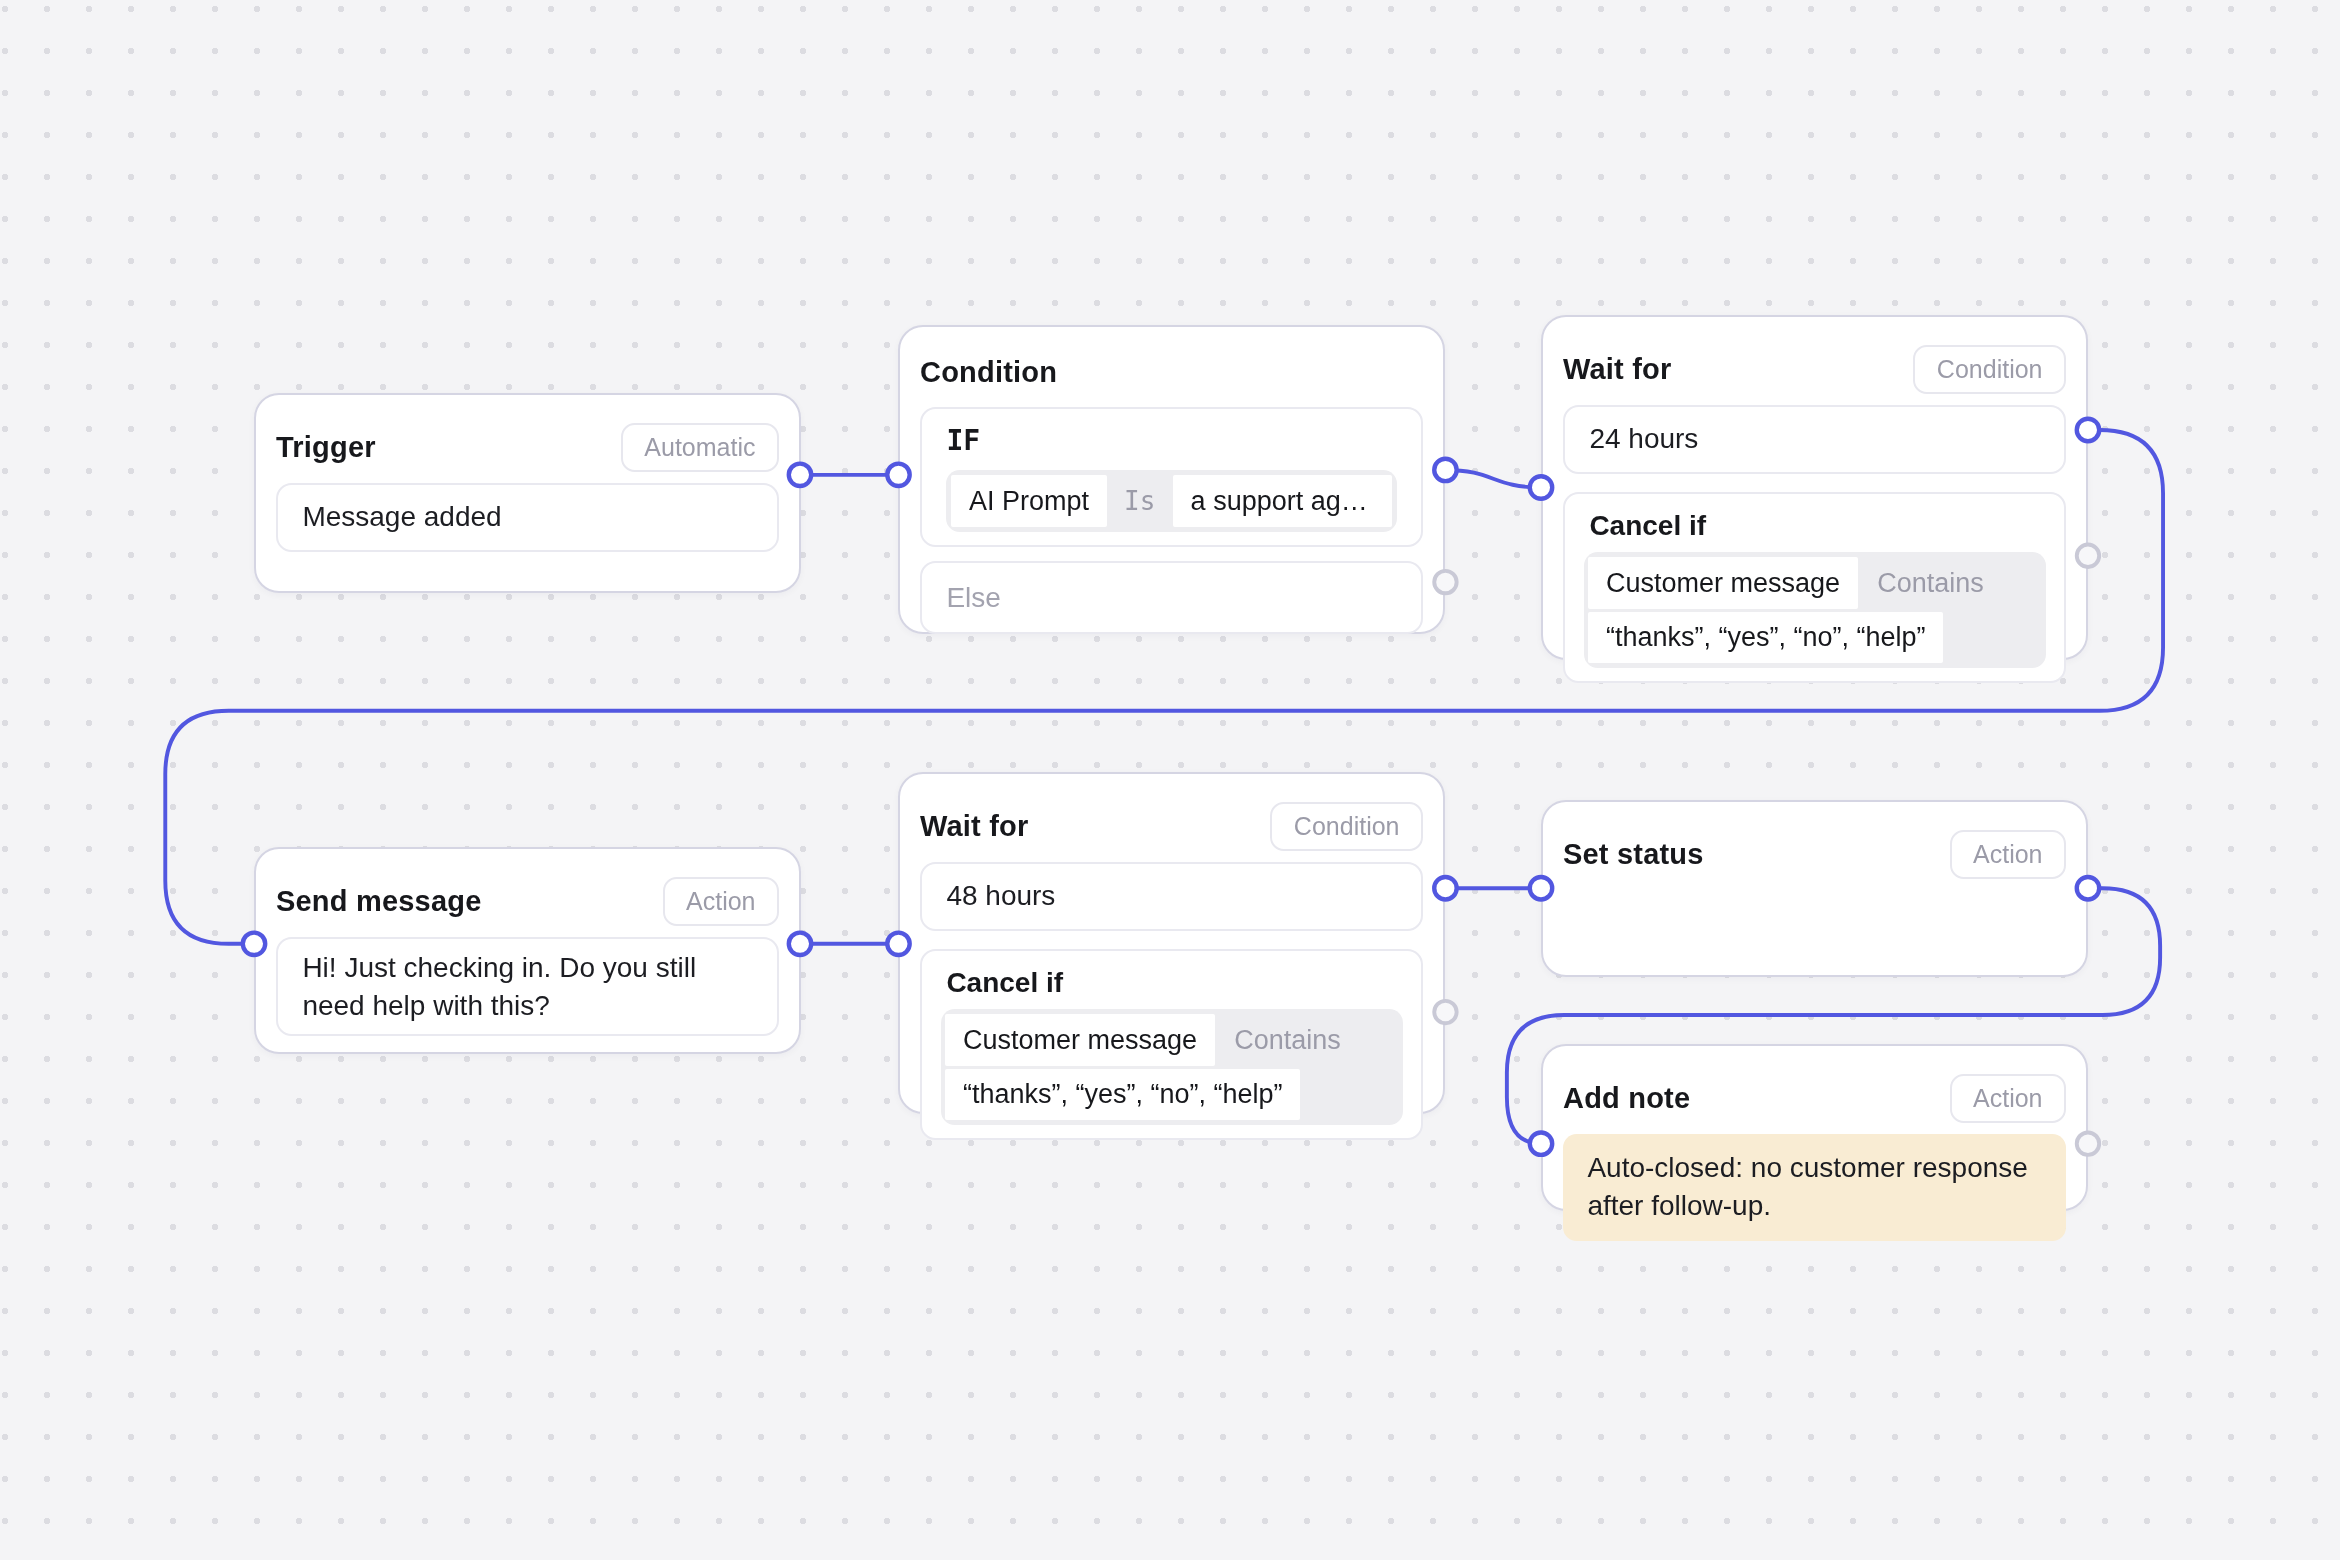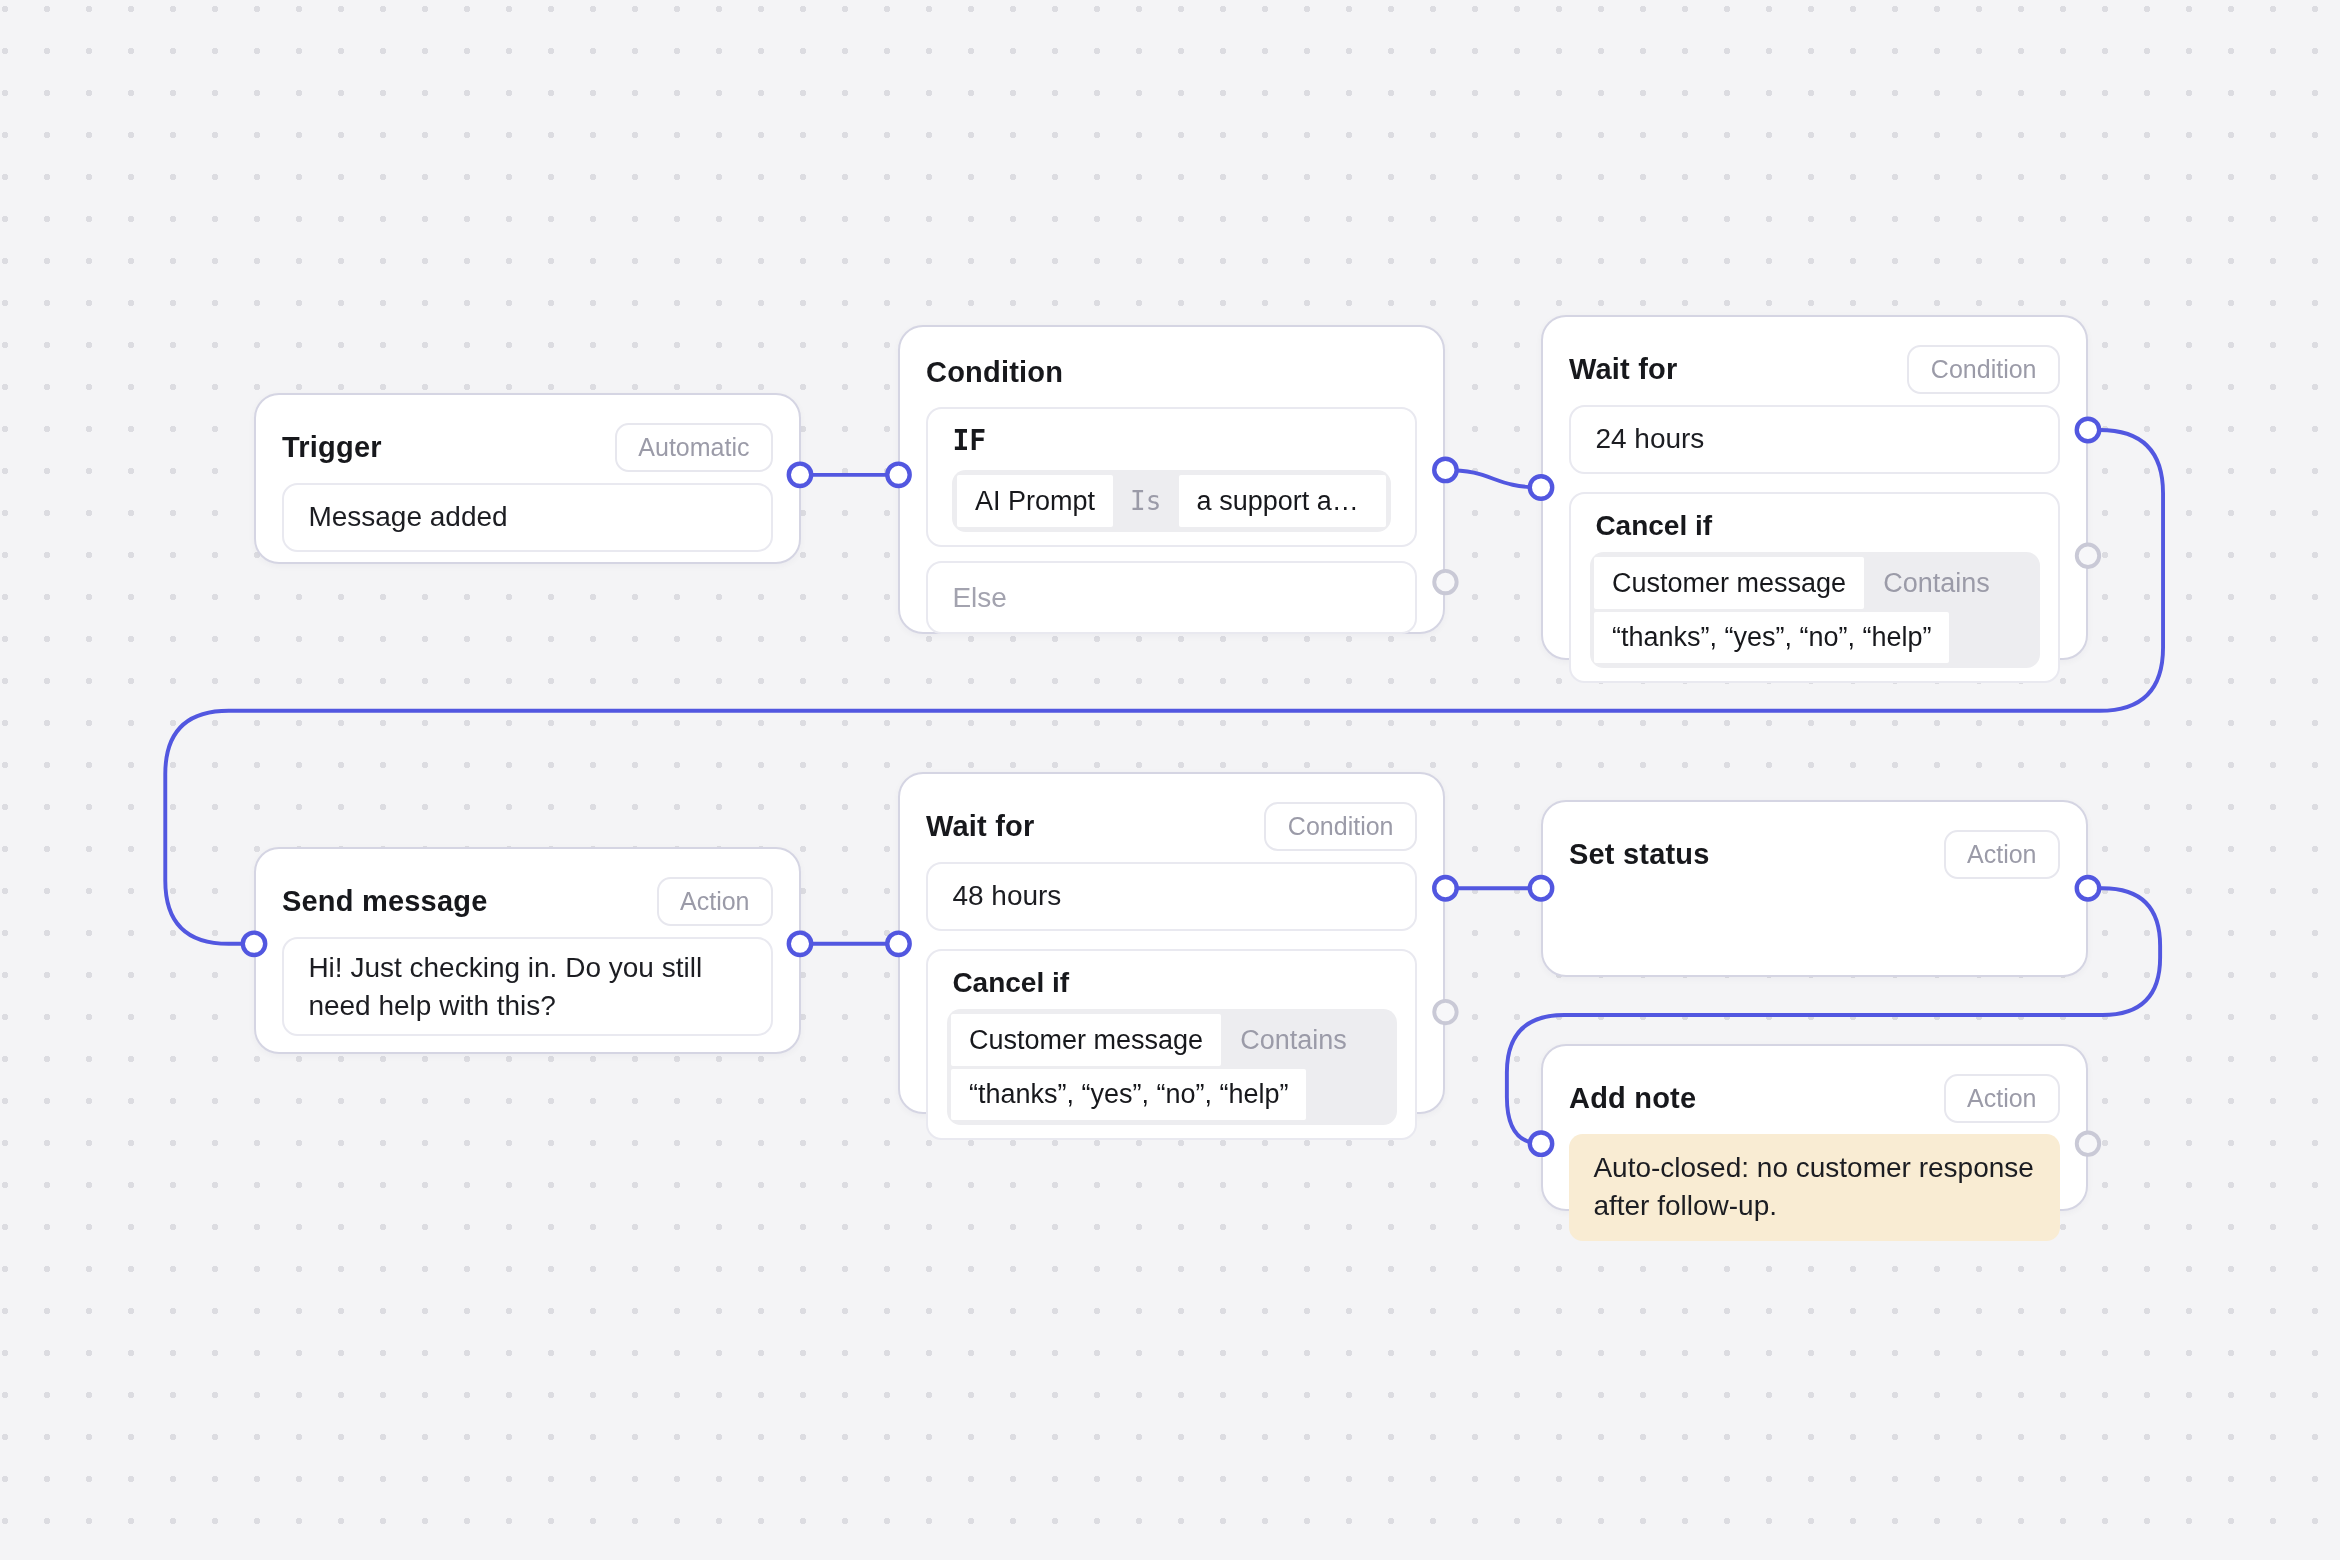--- a/index.html
+++ b/index.html
@@ -7,21 +7,21 @@
     width:2341px;height:1560px;position:relative;overflow:hidden;
     background-color:#f4f4f6;
     background-image:radial-gradient(circle, #dcdce1 3.1px, transparent 3.5px);
     background-size:42px 42px;
     background-position:26px 30px;
     font-family:"Liberation Sans","DejaVu Sans",sans-serif;
   }
   .node{
     position:absolute;width:547px;box-sizing:border-box;
     background:#ffffff;border:2px solid #d5d5e3;border-radius:25px;
-    padding:25px 26px;box-shadow:0 2px 7.8px rgba(30,30,70,0.04);
+    padding:25px 20px;box-shadow:0 2px 7.8px rgba(30,30,70,0.04);
   }
   .node-header{
     display:flex;align-items:center;justify-content:space-between;
     height:55px;margin-bottom:7.8px;
   }
   .node-title{font-size:29px;font-weight:700;color:#17181c;letter-spacing:0.2px;}
   .badge{
     border:2px solid #e7e7ee;border-radius:13.7px;background:#fff;
     padding:7.8px 21.5px;font-size:25px;color:#9b9ba8;
   }
@@ -58,21 +58,21 @@
   }
   .msg-box{padding:9.8px 24.4px;}
   .edges{position:absolute;left:0;top:0;pointer-events:none;z-index:5;}
   .edge{fill:none;stroke:#5257e0;stroke-width:4;}
   .port-on{fill:#ffffff;stroke:#5257e0;stroke-width:4.5;}
   .port-off{fill:#f7f7f9;stroke:#c9c9d6;stroke-width:4;}
 </style>
 </head>
 <body>
 
-<div class="node" style="left:254px;top:393px;height:171px;">
+<div class="node" style="left:254px;top:393px;height:200px;">
   <div class="node-header">
     <span class="node-title">Trigger</span>
     <span class="badge">Automatic</span>
   </div>
   <div class="box">Message added</div>
 </div>
 
 <div class="node" style="left:898px;top:325px;height:309px;">
   <div class="node-header" style="height:41px;margin-bottom:13.7px;">
     <span class="node-title">Condition</span>

